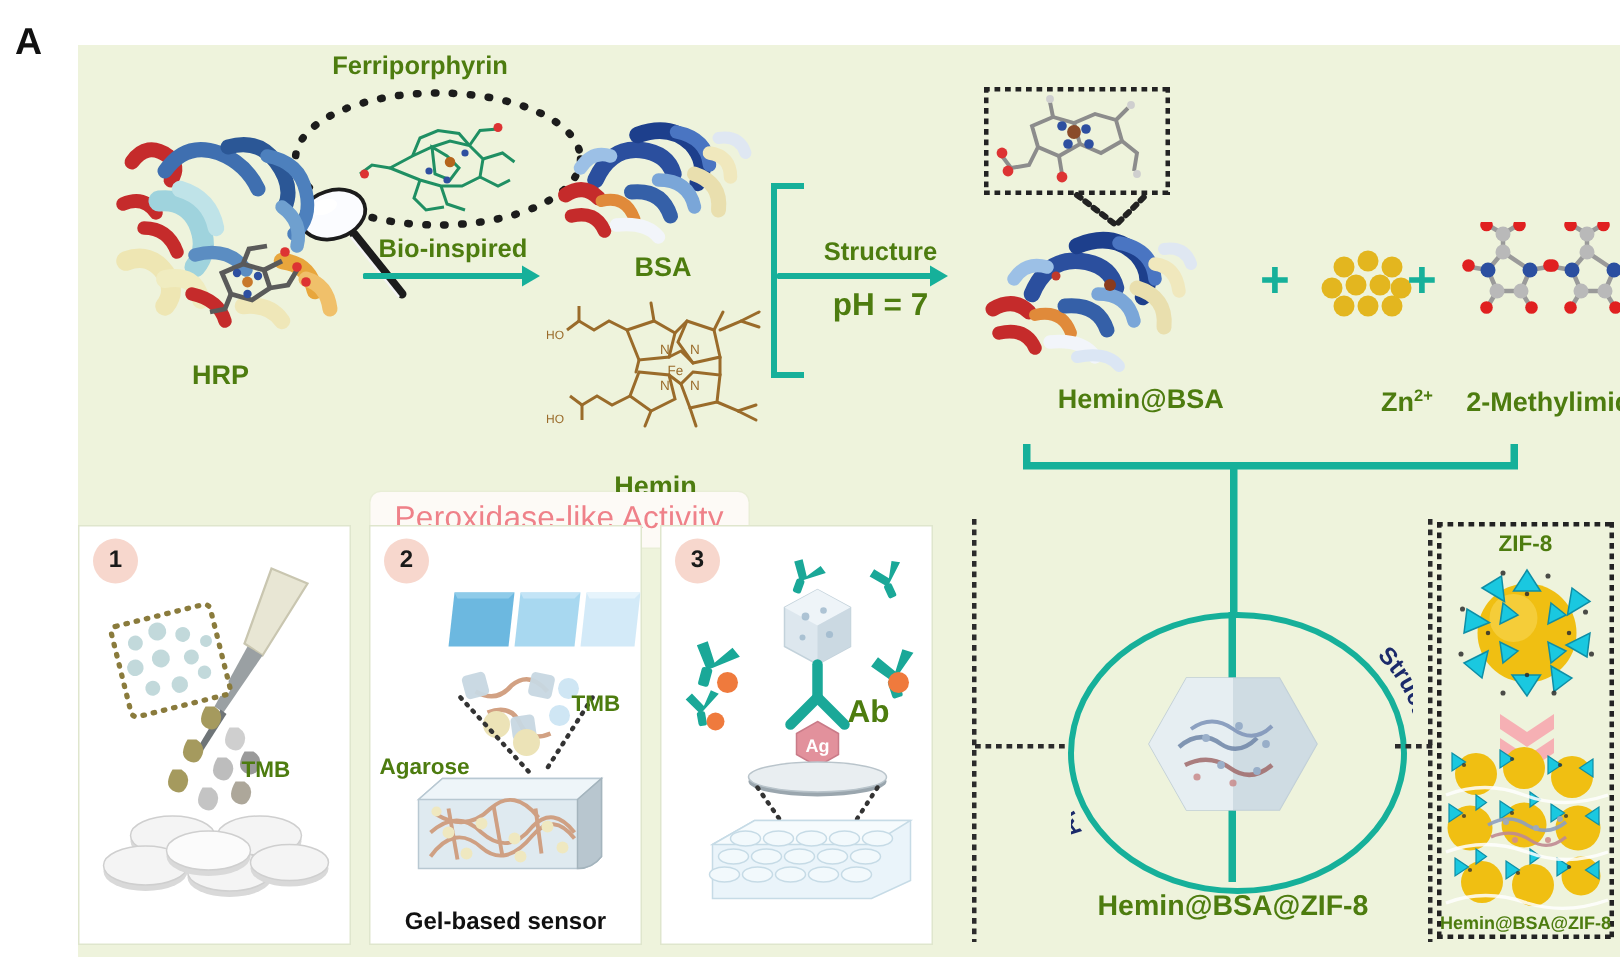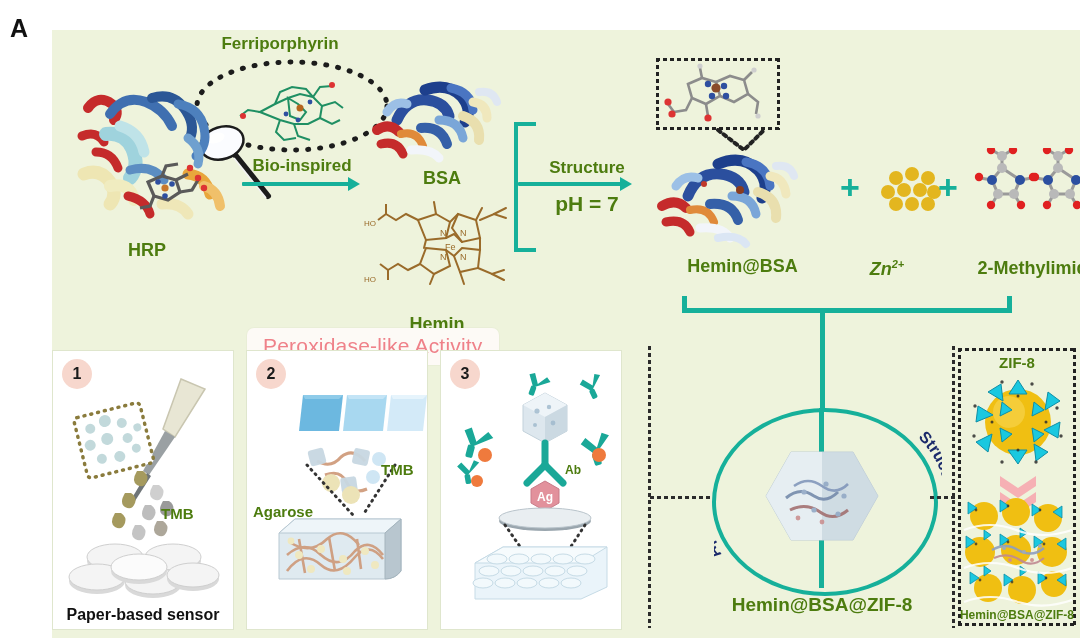--- a/index.html
+++ b/index.html
@@ -253,39 +253,39 @@
       <path d="M80 54 q20 0 24 18" stroke="#7aa6d8" stroke-width="9"></path>
       <path d="M106 50 q20 6 18 26" stroke="#e9dfae" stroke-width="10"></path>
       <path d="M118 34 q14 2 16 18" stroke="#f0e8bd" stroke-width="9"></path>
       <path d="M124 24 q14 -2 18 10" stroke="#dfe7f2" stroke-width="8"></path>
       <path d="M48 86 q22 -2 30 10" stroke="#f2f5fa" stroke-width="9"></path>
       <path d="M66 96 q20 -4 28 6" stroke="#dbe6f4" stroke-width="8"></path>
     </g>
     <circle cx="88" cy="48" r="4" fill="#8a3b1e"></circle>
     <circle cx="52" cy="42" r="3" fill="#c0392b"></circle>
   </svg>
-  <div class="abs lbl" style="left:608px;top:226px;width:165px;font-size:18px;">Hemin@BSA</div>
+  <div class="abs lbl" style="left:626px;top:226px;width:165px;font-size:18px;">Hemin@BSA</div>
 
   <div class="plus" style="left:788px;top:140px;">+</div>
 
   <svg class="abs" width="80" height="58" style="left:822px;top:132px;">
     <g>
       <circle cx="22" cy="16" r="7" fill="#e3b61f"></circle>
         <circle cx="38" cy="12" r="7" fill="#e3b61f"></circle>
       <circle cx="54" cy="16" r="7" fill="#e3b61f"></circle>
         <circle cx="14" cy="30" r="7" fill="#e3b61f"></circle>
       <circle cx="30" cy="28" r="7" fill="#e3b61f"></circle>
         <circle cx="46" cy="28" r="7" fill="#e3b61f"></circle>
       <circle cx="60" cy="30" r="7" fill="#e3b61f"></circle>
         <circle cx="22" cy="42" r="7" fill="#e3b61f"></circle>
       <circle cx="38" cy="42" r="7" fill="#e3b61f"></circle>
         <circle cx="54" cy="42" r="7" fill="#e3b61f"></circle>
     </g>
   </svg>
-  <div class="abs lbl" style="left:790px;top:228px;width:90px;font-size:18px;font-style:italic;">
+  <div class="abs lbl" style="left:841px;top:228px;width:90px;font-size:18px;">
     <span>Zn</span><sup style="font-size:11px;">2+</sup>
   </div>
 
   <div class="plus" style="left:886px;top:140px;">+</div>
 
   <svg class="abs" width="135" height="72" style="left:920px;top:118px;">
     <g>
 
       <g stroke="#9a9a9a" stroke-width="3" fill="none">
         <path d="M30 20 L20 32 L26 46 L42 46 L48 32 Z"></path>
@@ -394,21 +394,20 @@
         <ellipse cx="44" cy="202" rx="28" ry="13" fill="#f4f4f4" stroke="#cfcfcf"></ellipse>
         <ellipse cx="100" cy="210" rx="28" ry="13" fill="#d9d9d9"></ellipse>
         <ellipse cx="100" cy="206" rx="28" ry="13" fill="#f4f4f4" stroke="#cfcfcf"></ellipse>
         <ellipse cx="140" cy="204" rx="26" ry="12" fill="#d9d9d9"></ellipse>
         <ellipse cx="140" cy="200" rx="26" ry="12" fill="#f4f4f4" stroke="#cfcfcf"></ellipse>
         <ellipse cx="86" cy="196" rx="28" ry="13" fill="#d9d9d9"></ellipse>
         <ellipse cx="86" cy="192" rx="28" ry="13" fill="#fbfbfb" stroke="#cfcfcf"></ellipse>
       </g>
     </svg>
     <div class="abs lbl" style="left:108px;top:154px;font-size:15px;">TMB</div>
-    <div class="card-title">Paper-based sensor</div>
   </div>
 
   <div class="card" style="left:194px;top:320px;width:180px;height:278px;">
     <div class="card-num">2</div>
 
     <svg width="180" height="230" style="position:absolute;left:0;top:22px;">
 
       <g>
         <path d="M56 22 L96 22 L92 58 L52 58 Z" fill="#6cb8e0"></path>
         <path d="M56 22 L96 22 L92 26 L58 26 Z" fill="#8ecbe9"></path>
@@ -454,20 +453,21 @@
           <circle cx="118" cy="178" r="4"></circle>
             <circle cx="64" cy="196" r="4"></circle>
             <circle cx="100" cy="198" r="4"></circle>
           <circle cx="128" cy="192" r="4"></circle>
             <circle cx="44" cy="168" r="3.4"></circle>
         </g>
       </g>
     </svg>
     <div class="abs lbl" style="left:134px;top:110px;font-size:15px;">TMB</div>
     <div class="abs lbl" style="left:6px;top:152px;font-size:15px;">Agarose</div>
+    <div class="card-title">Gel-based sensor</div>
   </div>
 
   <div class="card" style="left:388px;top:320px;width:180px;height:278px;">
     <div class="card-num">3</div>
 
     <svg width="180" height="235" style="position:absolute;left:0;top:20px;">
 
       <g fill="#1aa898">
         <g transform="translate(96,6) rotate(20) scale(.8)">
           <path d="M0 14 L-10 0 L-4 -4 L4 8 L12 -4 L18 0 Z"></path>
@@ -536,21 +536,21 @@
             <ellipse cx="114" cy="200" rx="10" ry="5"></ellipse>
           <ellipse cx="136" cy="200" rx="10" ry="5"></ellipse>
           <ellipse cx="42" cy="212" rx="10" ry="5"></ellipse>
             <ellipse cx="64" cy="212" rx="10" ry="5"></ellipse>
           <ellipse cx="86" cy="212" rx="10" ry="5"></ellipse>
             <ellipse cx="108" cy="212" rx="10" ry="5"></ellipse>
           <ellipse cx="130" cy="212" rx="10" ry="5"></ellipse>
         </g>
       </g>
     </svg>
-    <div class="abs lbl" style="left:124px;top:112px;font-size:12px;">Ab</div>
+    <div class="abs lbl" style="left:124px;top:112px;font-size:21px;">Ab</div>
   </div>
 
   <div class="vdots" style="left:596px;top:316px;height:282px;"></div>
   <div class="vdots" style="left:900px;top:316px;height:282px;"></div>
 
   <div id="app-circle" style="left:660px;top:378px;width:218px;height:180px;"></div>
   <div class="teal" style="left:767px;top:378px;width:5px;height:180px;"></div>
 
   <svg class="abs" width="124" height="112" style="left:708px;top:410px;">
     <path d="M31 12 L93 12 L118 56 L93 100 L31 100 L6 56 Z" fill="#d8e3e8" stroke="#c0ced6"></path>

